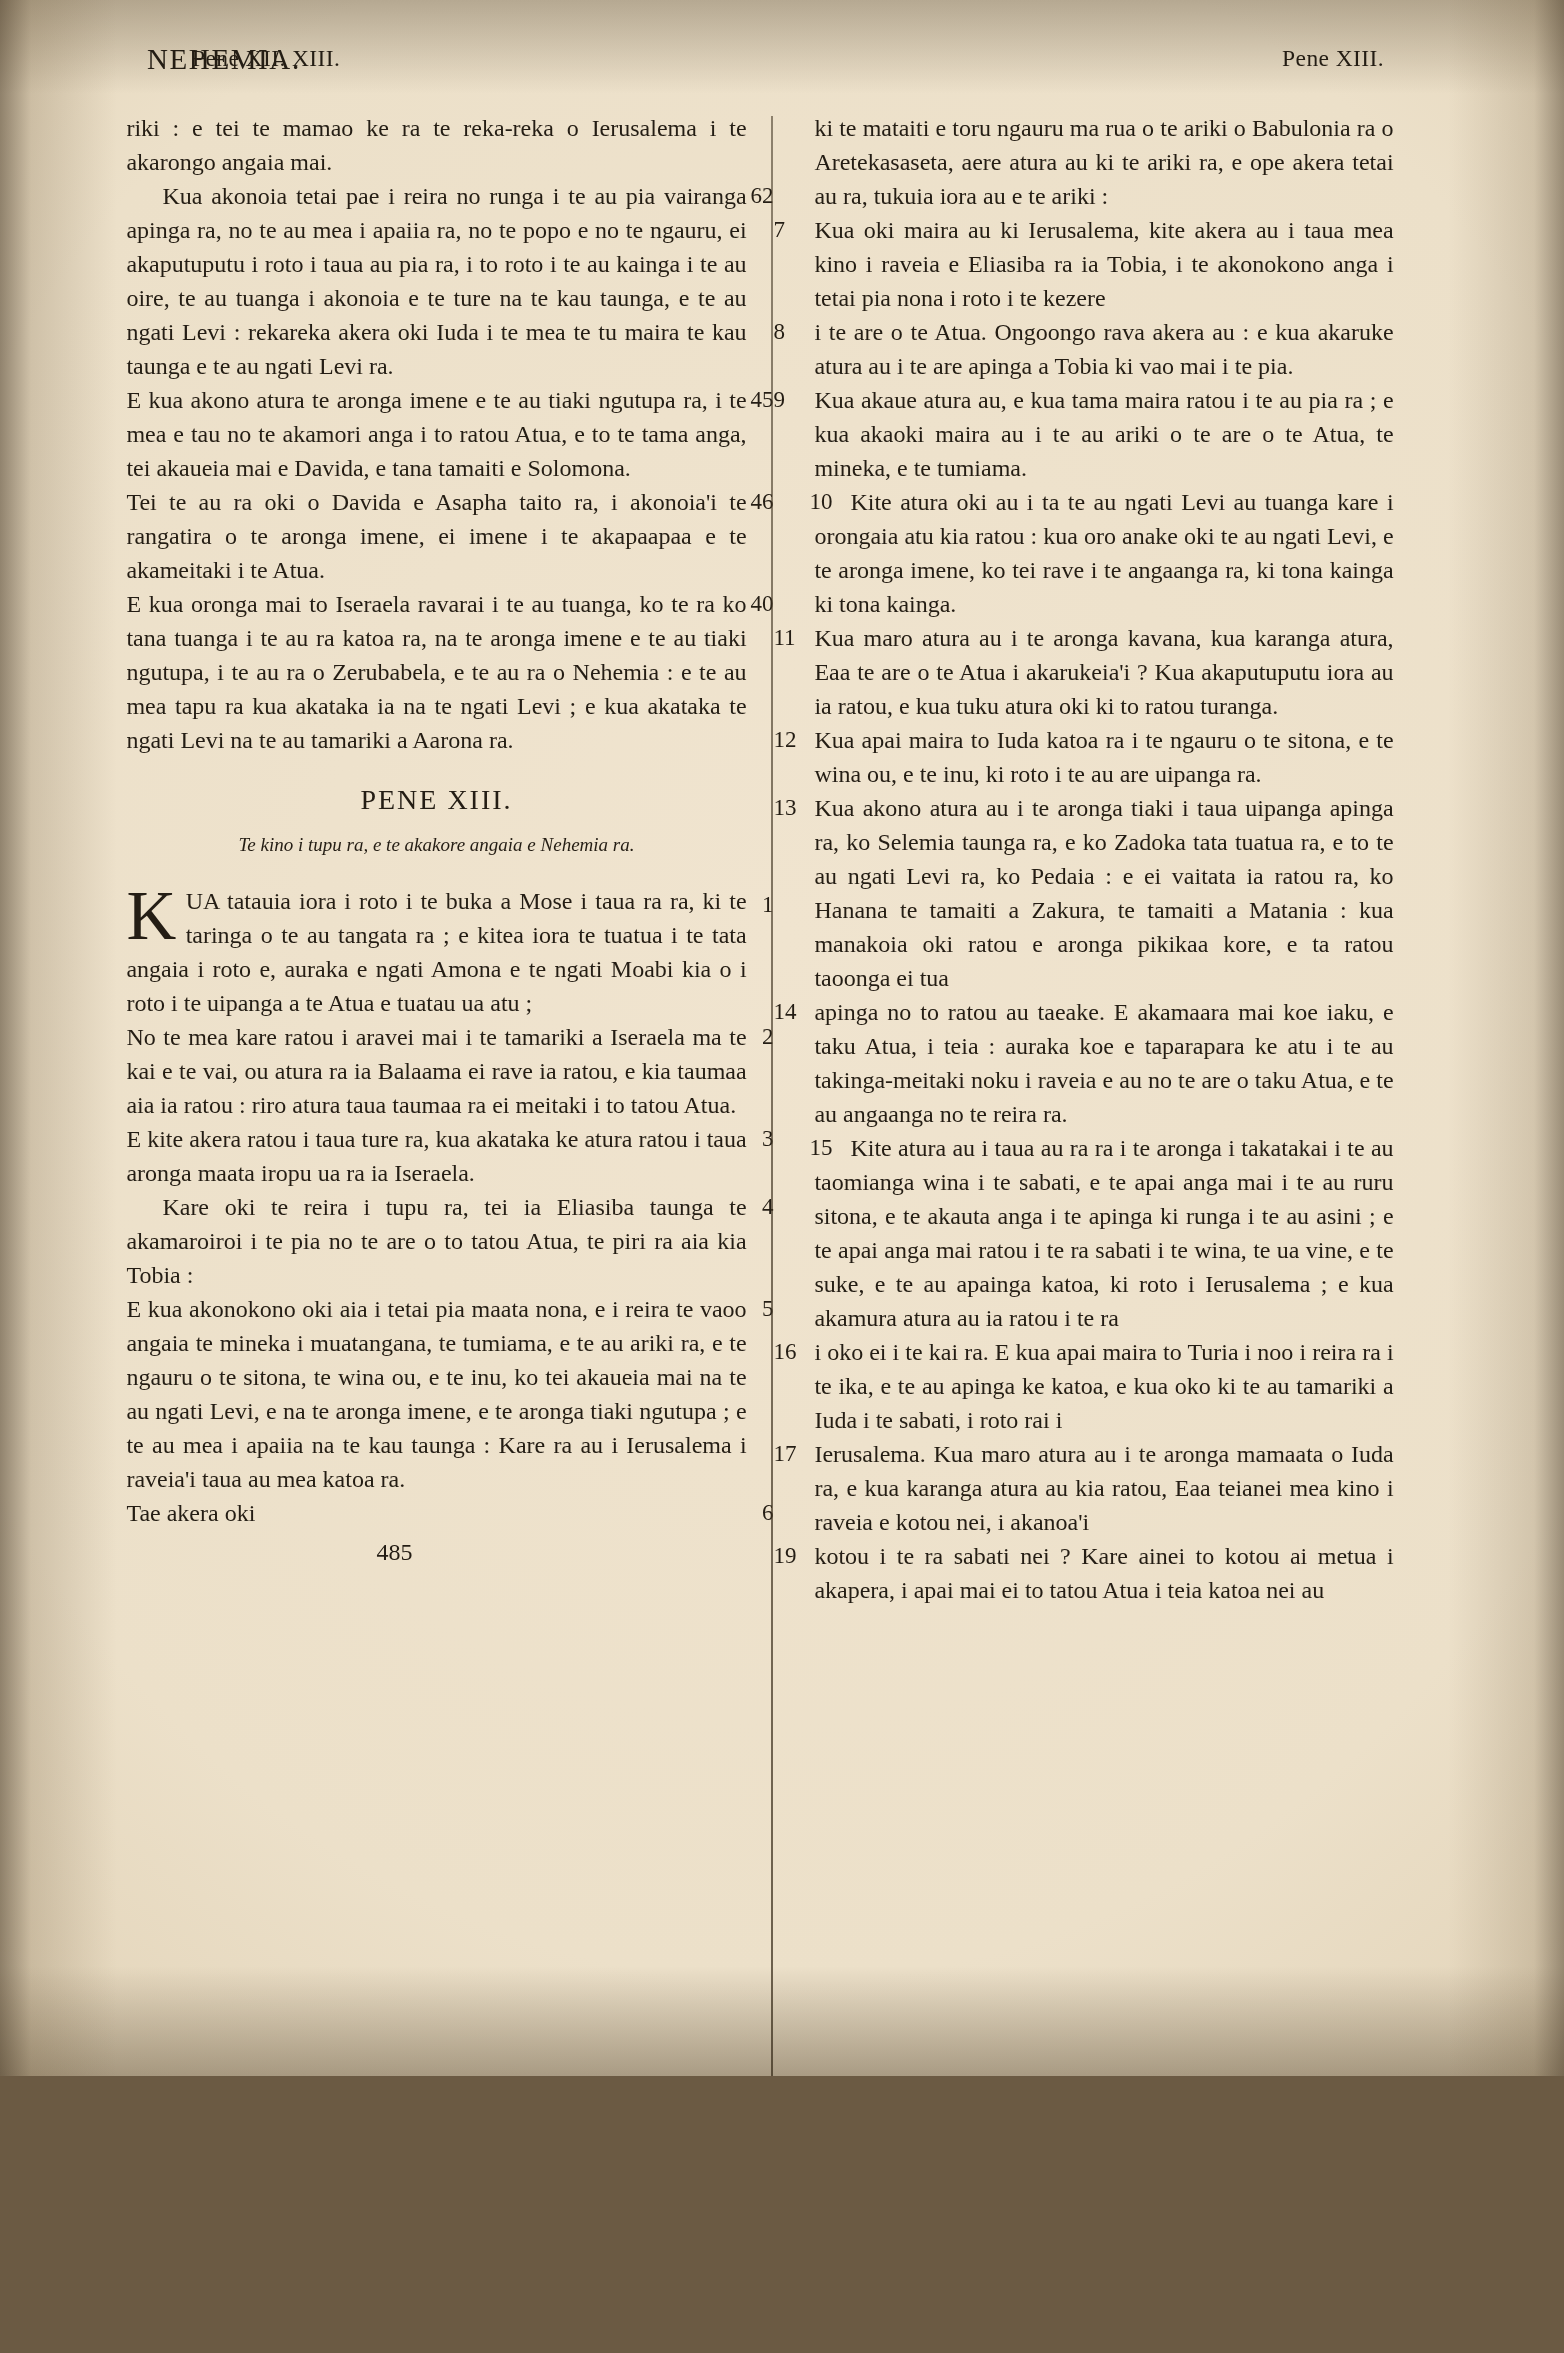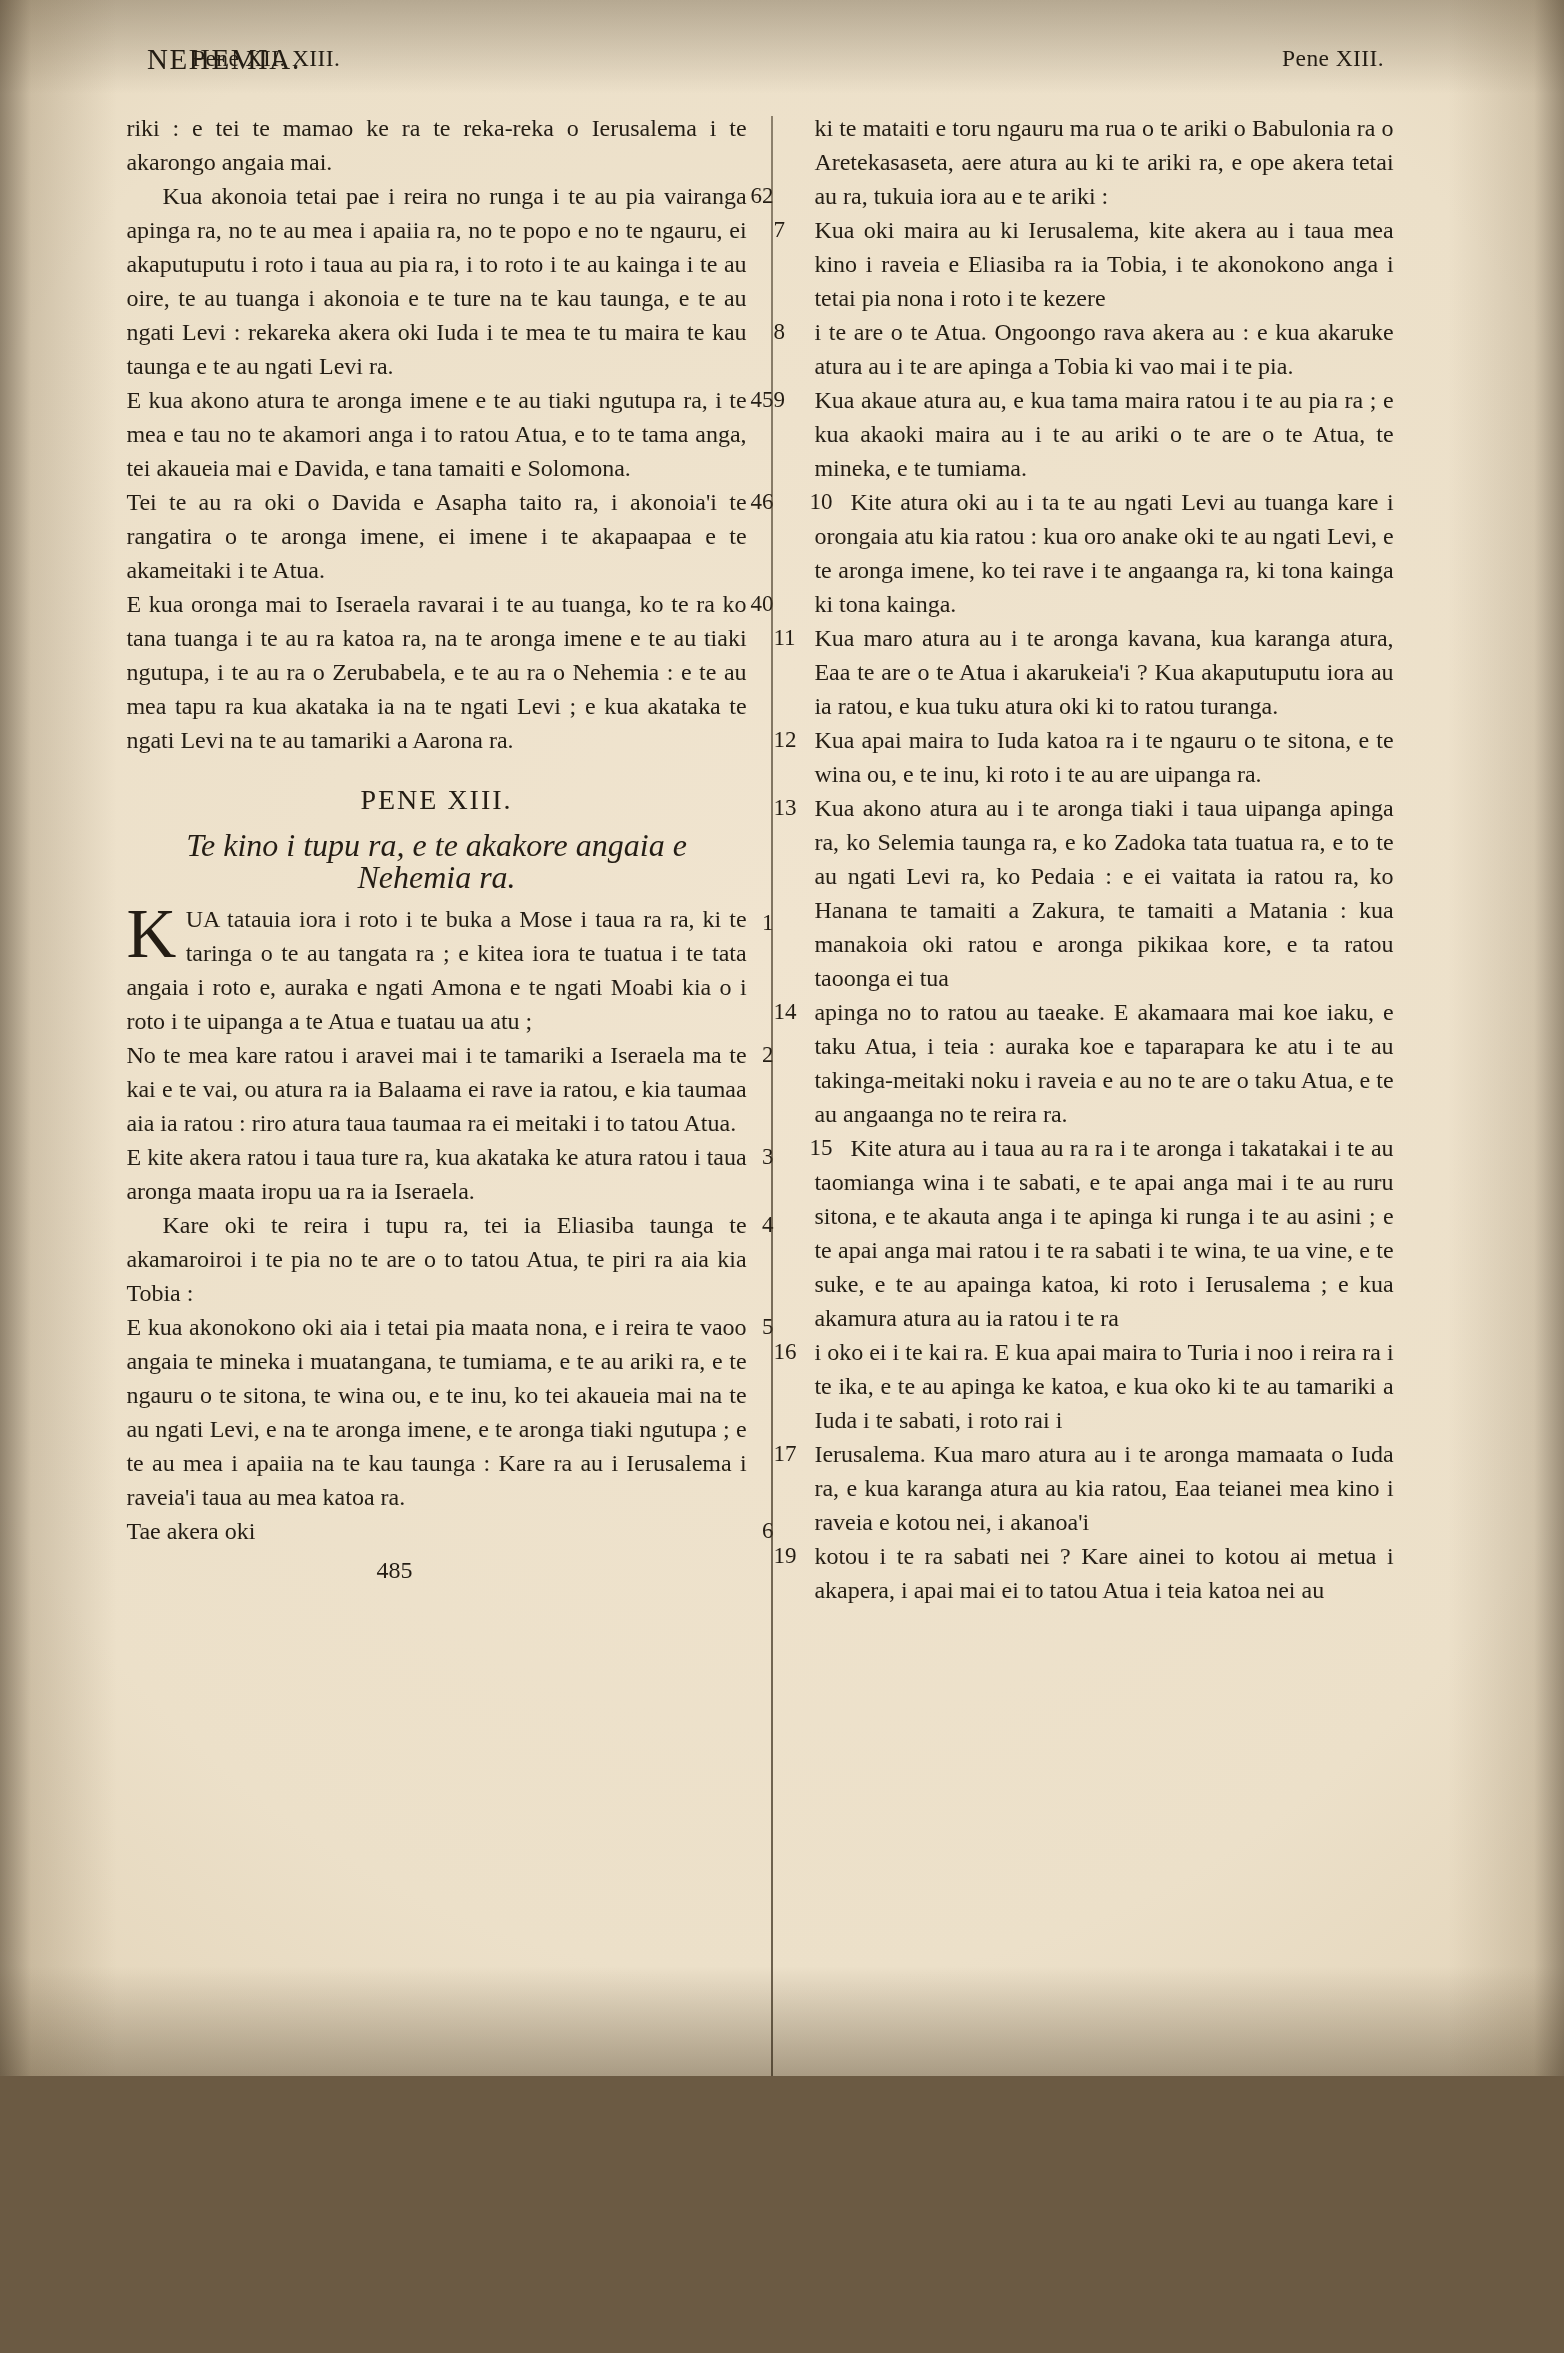--- a/index.html
+++ b/index.html
@@ -118,23 +118,23 @@
   
   .chapter-title {
     text-align: center;
     font-size: 28px;
     letter-spacing: 2px;
     margin: 27px 0 12.5px 0;
   }
   .chapter-sub {
     text-align: center;
     font-style: italic;
-    font-size: 32px;
+    font-size: 19px;
     line-height: 32px;
-    margin-bottom: 9px;
+    margin-bottom: 23px;
   }
   
   .dropcap-block {
     position: relative;
   }
   .dropcap {
     float: left;
     font-size: 69px;
     line-height: 56px;
     padding: 4.7px 9.4px 0 0;

